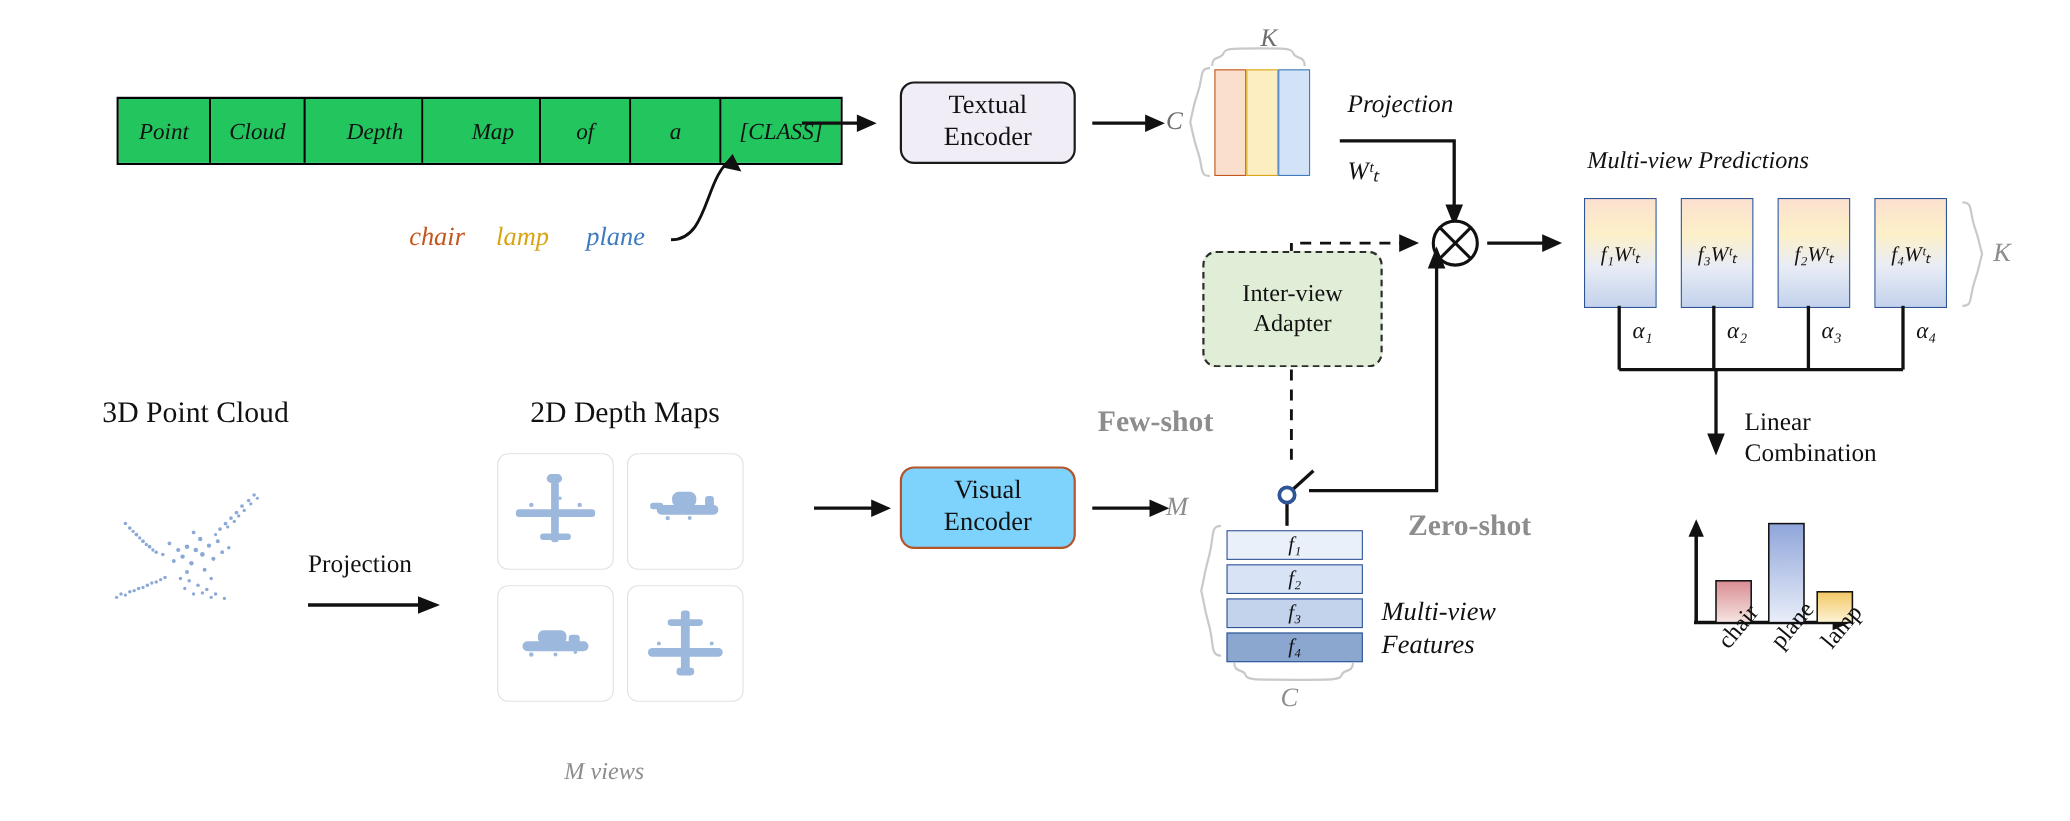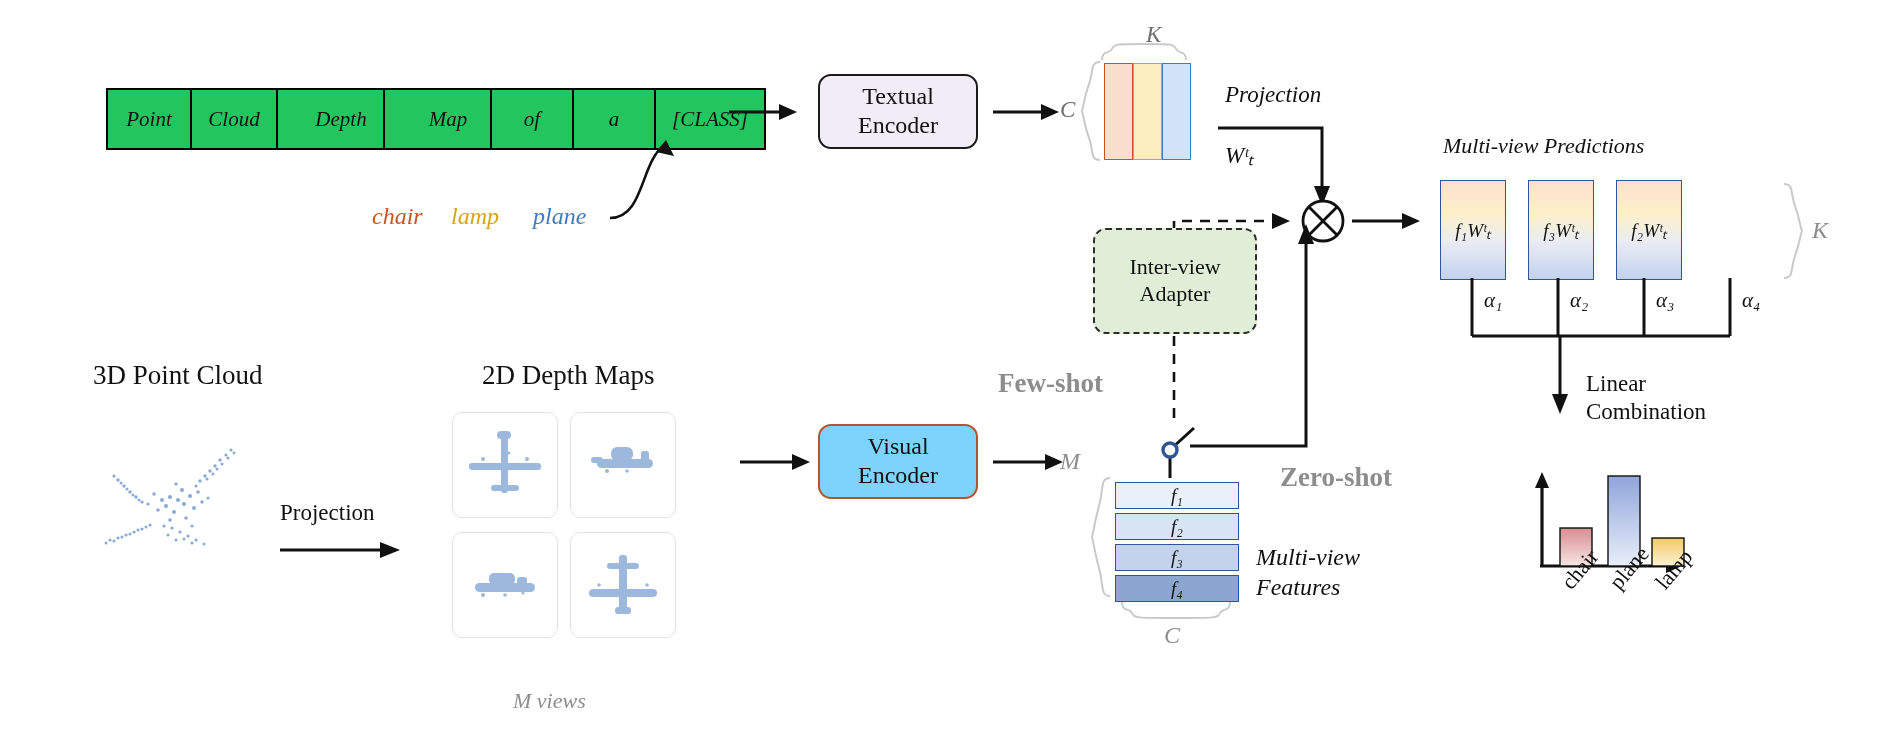--- a/index.html
+++ b/index.html
@@ -152,20 +152,21 @@
   <path d="M2 228 H118 V24" fill="none" stroke="#111" stroke-width="3"></path>
   <polygon points="118,6 110,26 126,26" fill="#111"></polygon>
 </svg>
 
 <div class="abs italic" style="left:1443px;top:133px;font-size:22px">Multi-view Predictions</div>
 
 <div class="abs" style="left:1440px;top:180px;display:flex;gap:22px">
   <div class="predbox">f₁Wᵗₜ</div>
   <div class="predbox">f₃Wᵗₜ</div>
   <div class="predbox">f₂Wᵗₜ</div>
+  <div class="predbox">f₄Wᵗₜ</div>
 </div>
 <svg class="abs" style="left:1784px;top:182px;width:20px;height:98px">
   <path d="M0 2 C10 2, 6 10, 11 24 C16 38, 16 44, 18 49 C16 54, 16 60, 11 74 C6 88, 10 96, 0 96" fill="none" stroke="#c9c9c9" stroke-width="2"></path>
 </svg>
 <div class="abs italic lbl-gray" style="left:1812px;top:217px;font-size:24px">K</div>
 
 <svg class="abs" style="left:1440px;top:278px;width:330px;height:66px">
   <line x1="32" y1="0" x2="32" y2="58" stroke="#111" stroke-width="3"></line>
   <line x1="118" y1="0" x2="118" y2="58" stroke="#111" stroke-width="3"></line>
   <line x1="204" y1="0" x2="204" y2="58" stroke="#111" stroke-width="3"></line>

